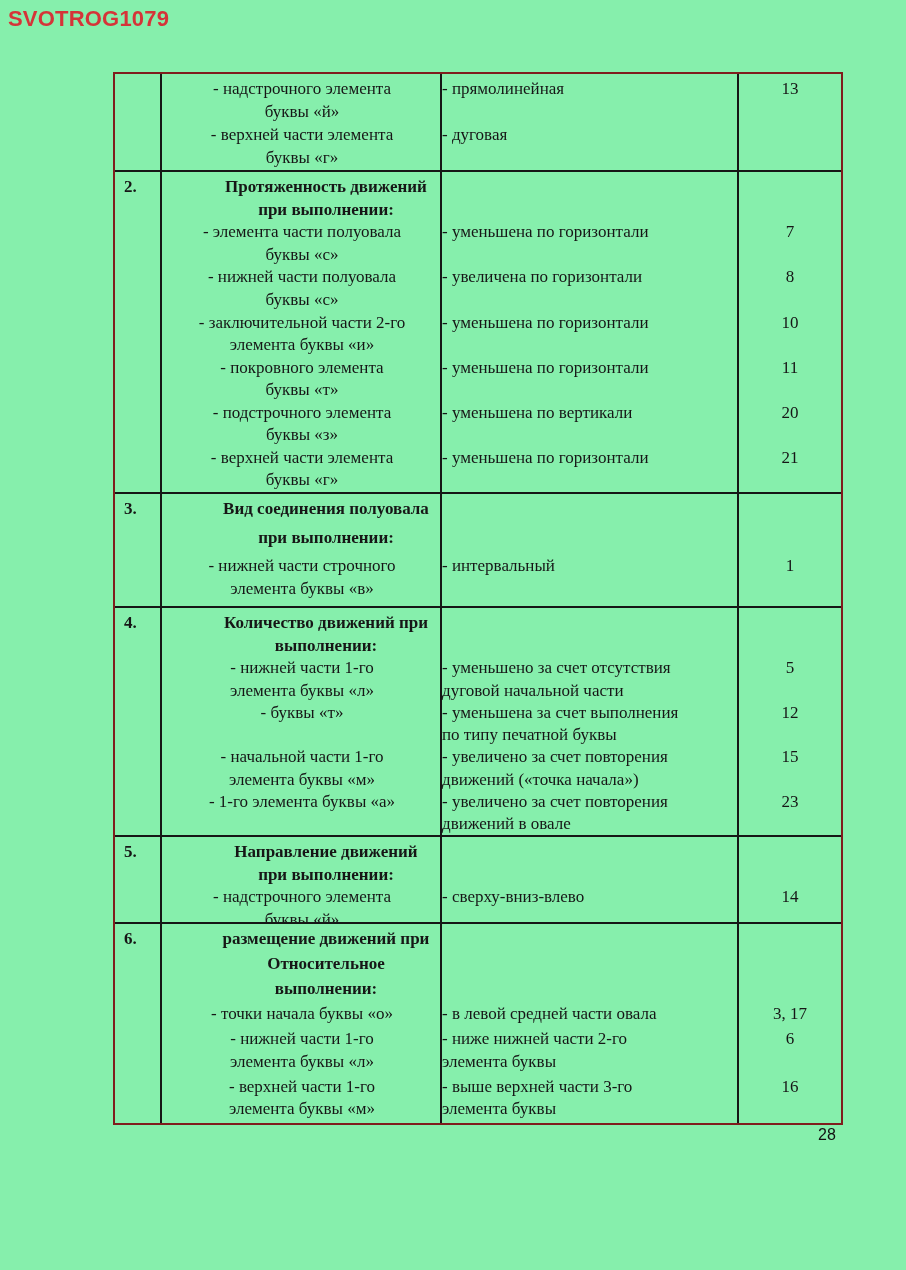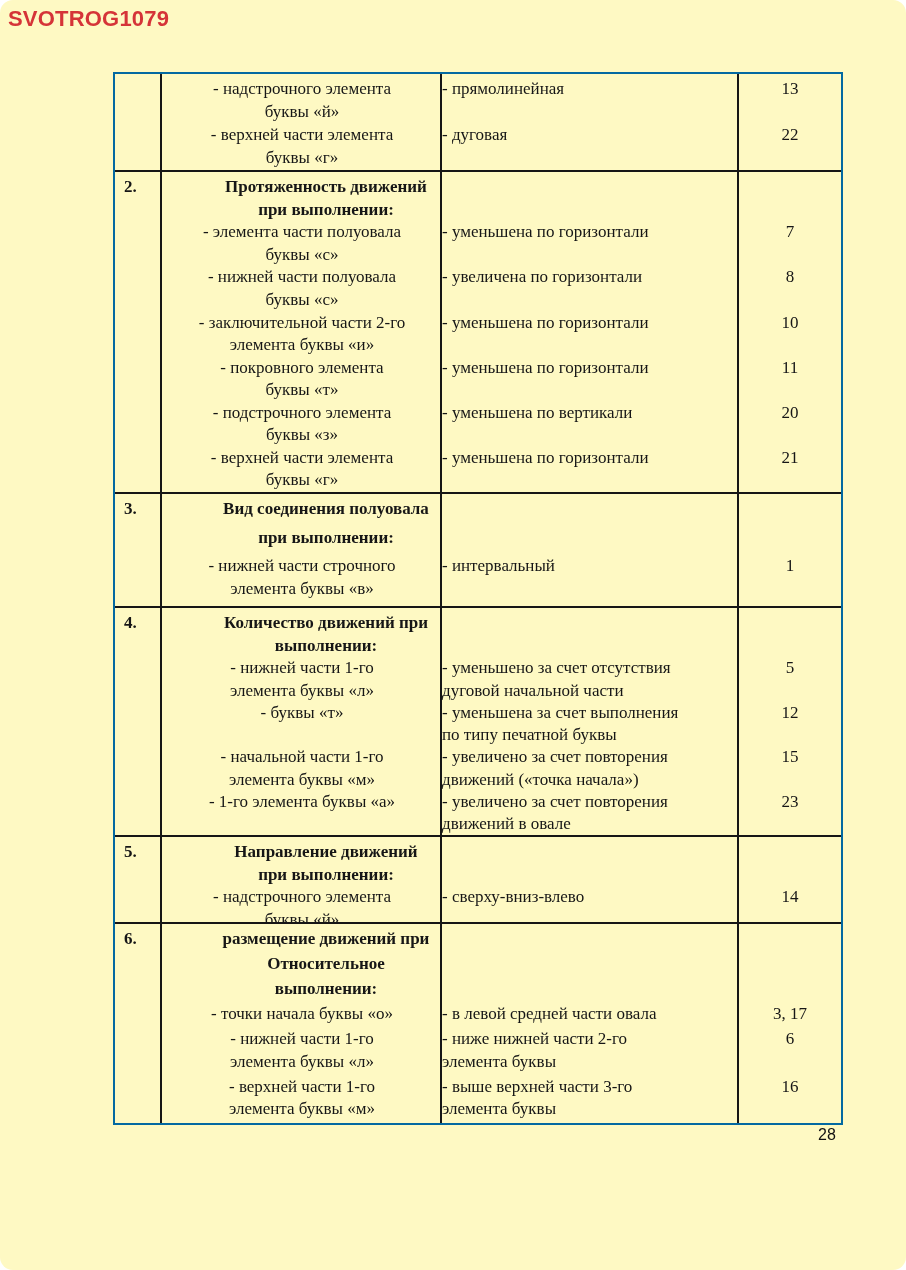--- a/index.html
+++ b/index.html
@@ -1,28 +1,28 @@
 <!DOCTYPE html>
 <html lang="ru"><head>
 <meta charset="utf-8">
 <style>
   html,body { margin:0; padding:0; background:#ffffff; }
   body { width:906px; height:1270px; font-family:"Liberation Serif", serif; color:#161616; }
-  .page { position:relative; width:906px; height:1270px; background:#fef9c3; overflow:hidden;border-radius:13px; }
+  .page { position:relative; width:906px; height:1270px; background:#86efac; overflow:hidden; }
 
   .watermark {
     position:absolute; left:8px; top:6px;
     font-family:"Liberation Sans", sans-serif;
     font-weight:700; font-size:22px; letter-spacing:0.2px;
     color:#d53438;
   }
 
   .ftable {
     position:absolute; left:113px; top:72px; width:730px;
-    border:2px solid #0369a1; box-sizing:border-box;
+    border:2px solid #7f1d1d; box-sizing:border-box;
     font-size:17px; line-height:22.5px;
   }
 
   .trow {
     position:relative; display:grid;
     grid-template-columns:47px 280px 297px 1fr;
     grid-auto-rows:minmax(22.5px, auto);
     box-sizing:border-box;
     border-bottom:2px solid #161616;
     padding-top:4px;
@@ -64,21 +64,20 @@
         <div class="vline vl-2"></div>
         <div class="vline vl-3"></div>
         <div class="c-num"></div>
         <div class="c-feature">- надстрочного элемента
 буквы «й»</div>
         <div class="c-value">- прямолинейная</div>
         <div class="c-ref">13</div>
         <div class="c-feature">- верхней части элемента
 буквы «г»</div>
         <div class="c-value">- дуговая</div>
-        <div class="c-ref">22</div>
       </div>
       <div class="trow trow-2">
         <div class="vline vl-1"></div>
         <div class="vline vl-2"></div>
         <div class="vline vl-3"></div>
         <div class="c-num">2.</div>
         <div class="hline">Протяженность движений</div>
         <div class="hline">при выполнении:</div>
         <div class="c-feature">- элемента части полуовала
 буквы «с»</div>

